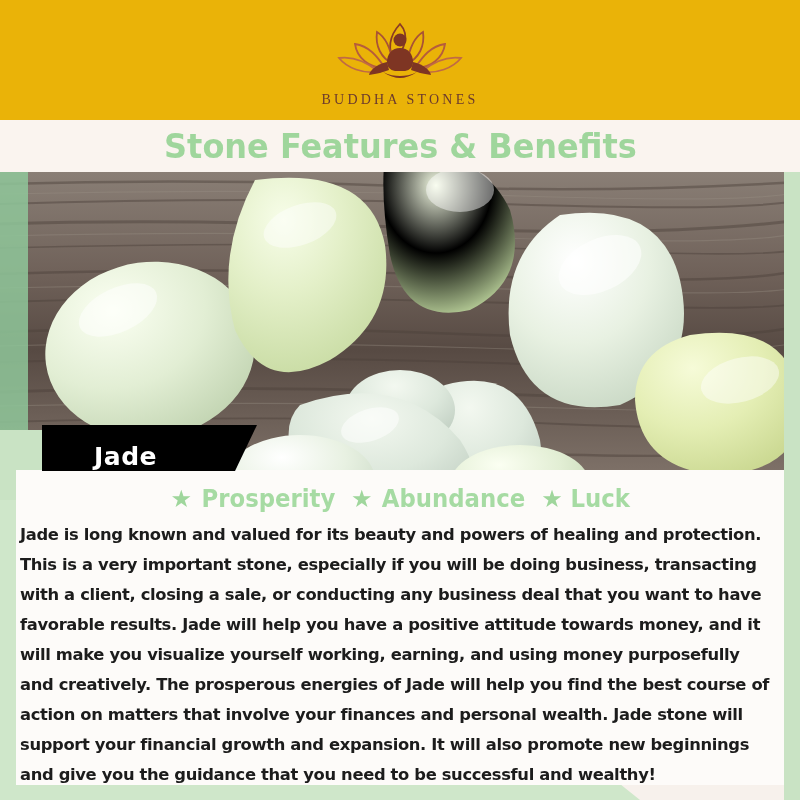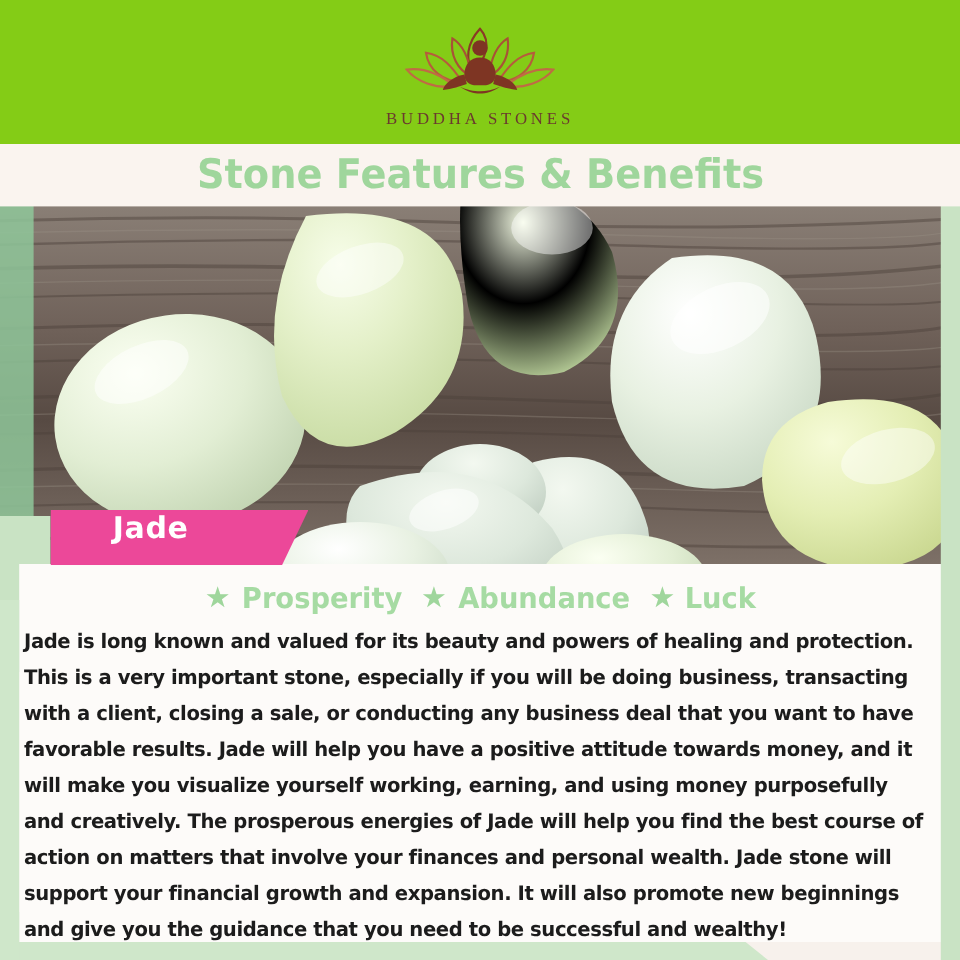--- a/index.html
+++ b/index.html
@@ -38,21 +38,21 @@
     clip-path: polygon(0 0, 590px 0, 640px 40px, 0 40px);
   }
   .frame-bottom-strip {
     position:absolute; left:0; bottom:0; width:800px; height:14px;
     background:#f7f1ec; z-index:3;
   }
 
   
   .header {
     position:absolute; top:0; left:0; width:800px; height:120px;
-    background:#84cc16; z-index:7;
+    background:#eab308; z-index:7;
     display:flex; flex-direction:column; align-items:center;
     justify-content:flex-start; padding-top:18px;
   }
   .logo-mark { width:150px; height:70px; }
   .brand-name {
     margin-top:4px;
     font-family:"Liberation Serif", serif;
     font-size:14px; letter-spacing:3.2px; color:#6b3a2e; font-weight:400;
   }
 
@@ -75,23 +75,23 @@
   .photo {
     position:absolute; top:170px; left:0; width:800px; height:300px;
     overflow:hidden; z-index:2;
     background:#6d5f55;
   }
   .photo svg { display:block; }
 
   
   .jade-label {
     position:absolute; left:42px; top:425px; width:215px; height:46px;
-    background:#ec4899; z-index:8;
+    background:#000000; z-index:8;
     clip-path: polygon(0 0, 215px 0, 193px 46px, 0 46px);
-    display:flex; align-items:flex-start;
+    display:flex; align-items:flex-end;
   }
   .jade-label-text {
     color:#ffffff; font-size:25px; font-weight:bold;
     font-family:"DejaVu Sans", sans-serif;
     padding-left:52px; letter-spacing:.5px;
   }
 
   
   .content {
     position:absolute; top:470px; left:16px; width:770px; height:315px;

